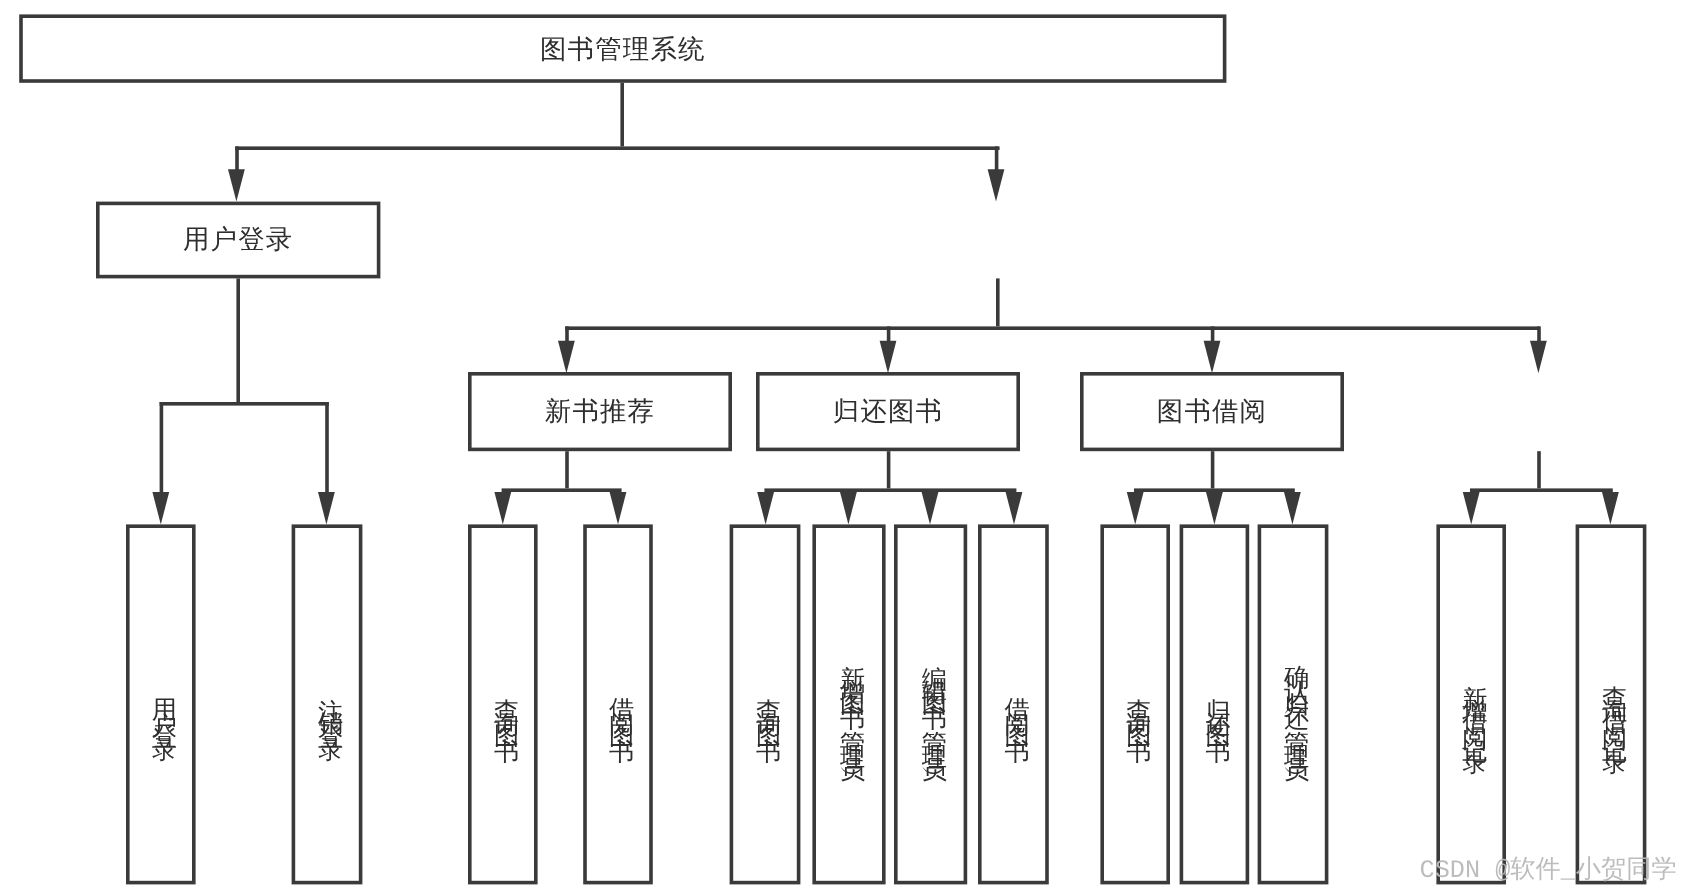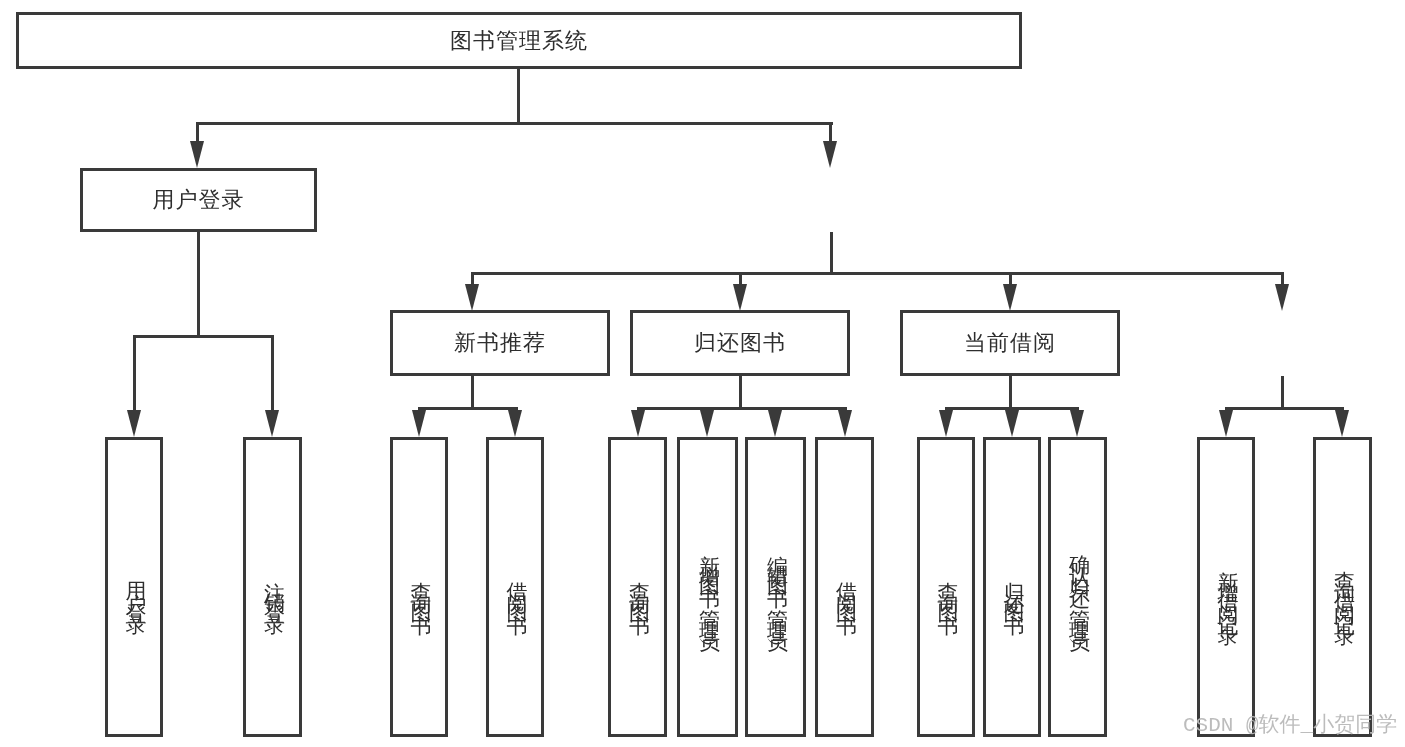--- a/index.html
+++ b/index.html
@@ -115,21 +115,21 @@
   <div class="vline" style="left:1281px; top:272px; height:14px;"></div>
   <div class="arrow" style="left:1275px; top:284px;"></div>
 
   <div class="node" style="left:362px; top:310px; width:220px; height:66px;margin-left:28px;">
     <span>新书推荐</span>
   </div>
   <div class="node" style="left:630px; top:310px; width:220px; height:66px;">
     <span>归还图书</span>
   </div>
   <div class="node" style="left:900px; top:310px; width:220px; height:66px;">
-    <span>当前借阅</span>
+    <span>图书借阅</span>
   </div>
 
   <div class="vline" style="left:471px; top:376px; height:31px;"></div>
   <div class="hline" style="left:418px; top:407px; width:100px;"></div>
   <div class="arrow" style="left:412px; top:410px;"></div>
   <div class="arrow" style="left:508px; top:410px;"></div>
 
   <div class="vline" style="left:739px; top:376px; height:31px;"></div>
   <div class="hline" style="left:637px; top:407px; width:210px;"></div>
   <div class="arrow" style="left:631px; top:410px;"></div>

